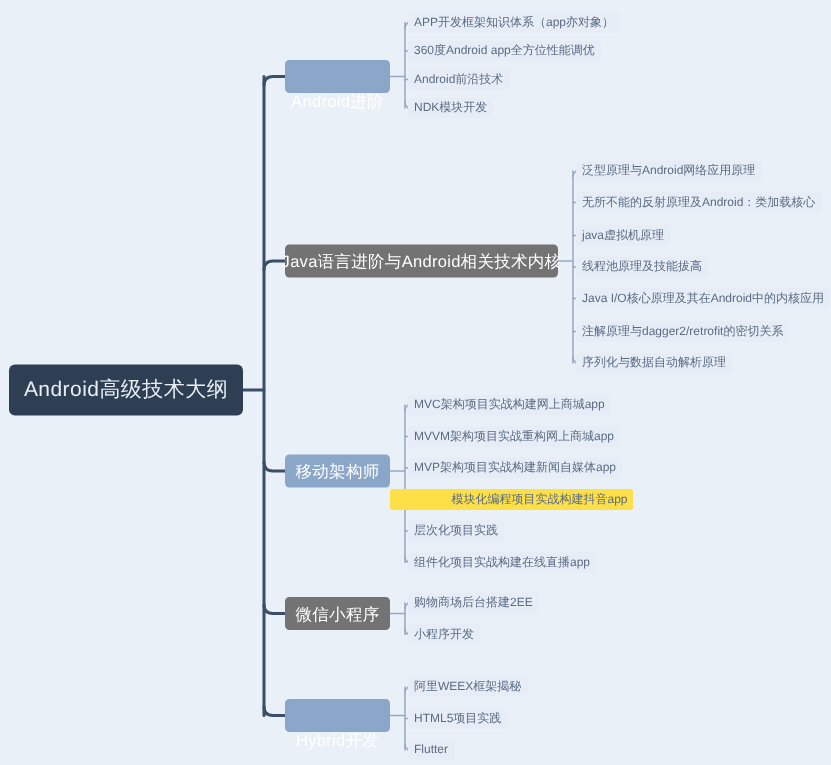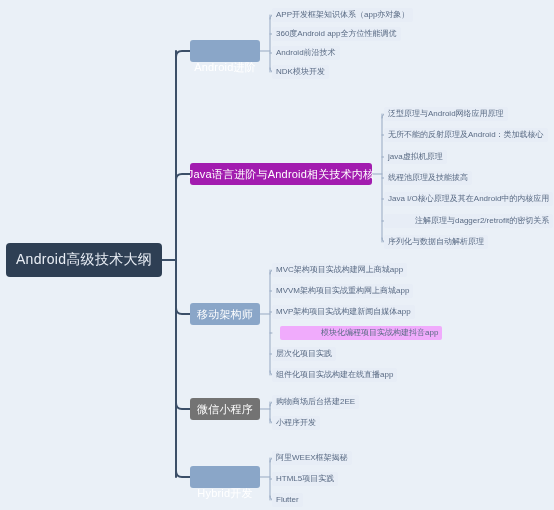--- a/index.html
+++ b/index.html
@@ -150,57 +150,57 @@
       </div>
       <div class="leaf-node" style="left: 272px; top: 27px; background: rgb(231, 237, 246);">
         <span class="label" style="color: rgb(90, 107, 132);">360度Android app全方位性能调优</span>
       </div>
       <div class="leaf-node" style="left: 272px; top: 46px; background: rgb(231, 237, 246);">
         <span class="label" style="color: rgb(90, 107, 132);">Android前沿技术</span>
       </div>
       <div class="leaf-node" style="left: 272px; top: 65px; background: rgb(231, 237, 246);">
         <span class="label" style="color: rgb(90, 107, 132);">NDK模块开发</span>
       </div>
-      <div class="branch-node" style="left: 190px; top: 163px; width: 182px; background: #a21caf;">
+      <div class="branch-node" style="left: 190px; top: 163px; width: 182px; background: #737373;">
         <span class="label" style="color: rgb(255, 255, 255);">Java语言进阶与Android相关技术内核</span>
       </div>
       <div class="leaf-node" style="left: 384px; top: 107px; background: rgb(231, 237, 246);">
         <span class="label" style="color: rgb(90, 107, 132);">泛型原理与Android网络应用原理</span>
       </div>
       <div class="leaf-node" style="left: 384px; top: 128px; background: rgb(231, 237, 246);">
         <span class="label" style="color: rgb(90, 107, 132);">无所不能的反射原理及Android：类加载核心</span>
       </div>
       <div class="leaf-node" style="left: 384px; top: 150px; background: rgb(231, 237, 246); justify-content: flex-end;">
         <span class="label" style="color: rgb(90, 107, 132);">java虚拟机原理</span>
       </div>
       <div class="leaf-node" style="left: 384px; top: 171px; background: rgb(231, 237, 246);">
         <span class="label" style="color: rgb(90, 107, 132);">线程池原理及技能拔高</span>
       </div>
       <div class="leaf-node" style="left: 384px; top: 192px; background: rgb(231, 237, 246);">
         <span class="label" style="color: rgb(90, 107, 132);">Java I/O核心原理及其在Android中的内核应用</span>
       </div>
       <div class="leaf-node" style="left: 384px; top: 214px; background: rgb(231, 237, 246);">
-        <span class="label" style="color: rgb(90, 107, 132); margin-left: 27px;">注解原理与dagger2/retrofit的密切关系</span>
+        <span class="label" style="color: rgb(90, 107, 132);">注解原理与dagger2/retrofit的密切关系</span>
       </div>
       <div class="leaf-node" style="left: 384px; top: 235px; background: rgb(231, 237, 246);">
         <span class="label" style="color: rgb(90, 107, 132);">序列化与数据自动解析原理</span>
       </div>
       <div class="branch-node" style="left: 190px; top: 303px; width: 70px; background: rgb(138, 166, 200);">
         <span class="label" style="color: rgb(255, 255, 255);">移动架构师</span>
       </div>
       <div class="leaf-node" style="left: 272px; top: 263px; background: rgb(231, 237, 246);">
         <span class="label" style="color: rgb(90, 107, 132);">MVC架构项目实战构建网上商城app</span>
       </div>
       <div class="leaf-node" style="left: 272px; top: 284px; background: rgb(231, 237, 246);">
         <span class="label" style="color: rgb(90, 107, 132);">MVVM架构项目实战重构网上商城app</span>
       </div>
       <div class="leaf-node" style="left: 272px; top: 305px; background: rgb(231, 237, 246);">
         <span class="label" style="color: rgb(90, 107, 132);">MVP架构项目实战构建新闻自媒体app</span>
       </div>
-      <div class="leaf-node" style="left: 280px; top: 326px; background: #f0abfc; padding-left: 41px;">
+      <div class="leaf-node" style="left: 260px; top: 326px; background: #fde047; padding-left: 41px;">
         <span class="label" style="color: rgb(90, 107, 132);">模块化编程项目实战构建抖音app</span>
       </div>
       <div class="leaf-node" style="left: 272px; top: 347px; background: rgb(231, 237, 246);">
         <span class="label" style="color: rgb(90, 107, 132);">层次化项目实践</span>
       </div>
       <div class="leaf-node" style="left: 272px; top: 368px; background: rgb(231, 237, 246);">
         <span class="label" style="color: rgb(90, 107, 132);">组件化项目实战构建在线直播app</span>
       </div>
       <div class="branch-node" style="left: 190px; top: 398px; width: 70px; background: #737373;">
         <span class="label" style="color: rgb(255, 255, 255);">微信小程序</span>

